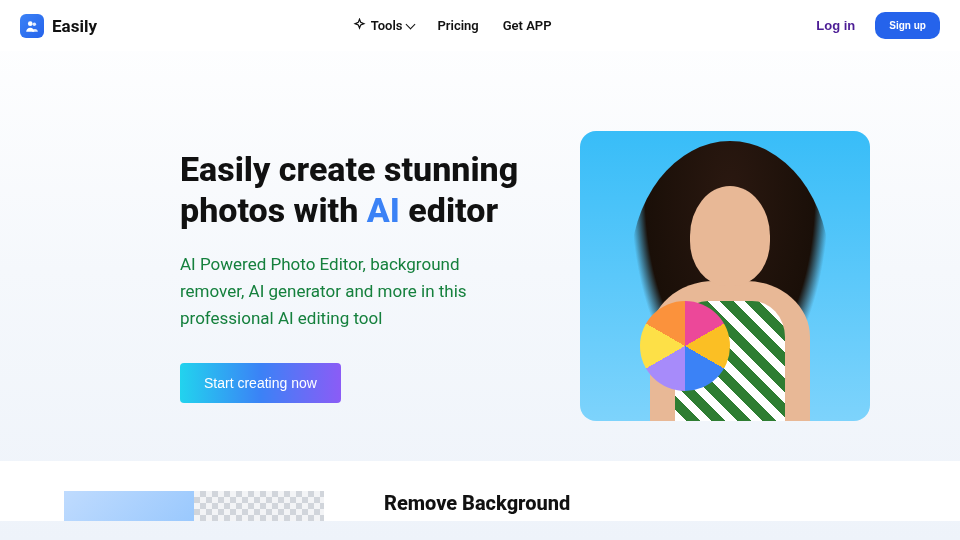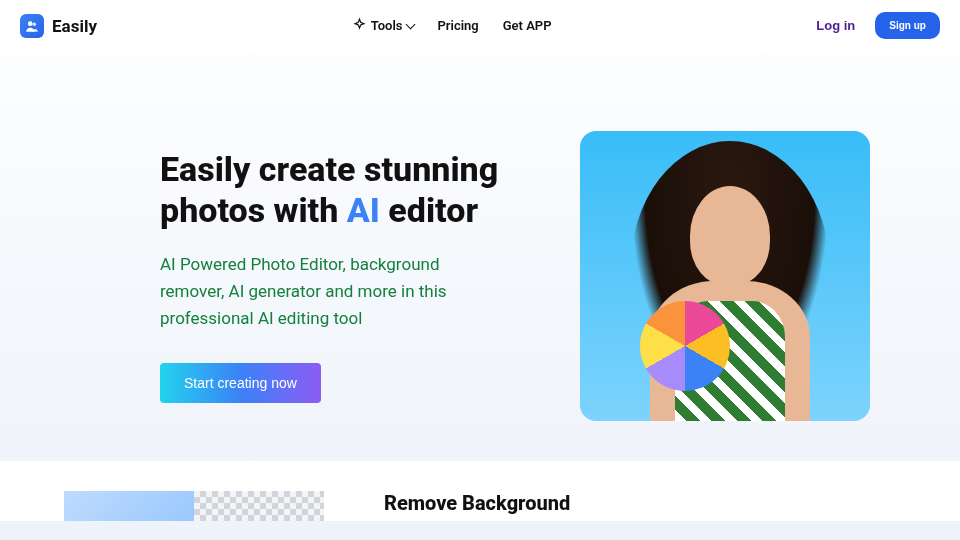--- a/index.html
+++ b/index.html
@@ -37,20 +37,21 @@
   background: transparent; border: none; padding: 6px 10px; cursor: pointer;
 }
 .signup-btn {
   font-size: 10px; font-weight: 600; color: #fff;
   background: #2563eb; border: none; border-radius: 10px;
   padding: 8px 14px; cursor: pointer;
 }
 .hero {
   display: flex; align-items: center; justify-content: space-between;
   padding: 80px 90px 40px 160px;
+  margin-left: 20px;
 }
 .hero-left { max-width: 360px; }
 .headline { font-size: 34px; font-weight: 800; line-height: 1.2; color: #111; }
 .headline .accent { color: #3b82f6; }
 .subtext { margin-top: 20px; font-size: 17px; line-height: 1.6; color: #15803d; max-width: 320px; }
 .cta-btn {
   margin-top: 30px; display: inline-block;
   padding: 12px 24px; border: none; border-radius: 4px;
   font-size: 14px; font-weight: 500; color: #fff; cursor: pointer;
   background: linear-gradient(90deg, #22d3ee 0%, #3b82f6 50%, #8b5cf6 100%);

